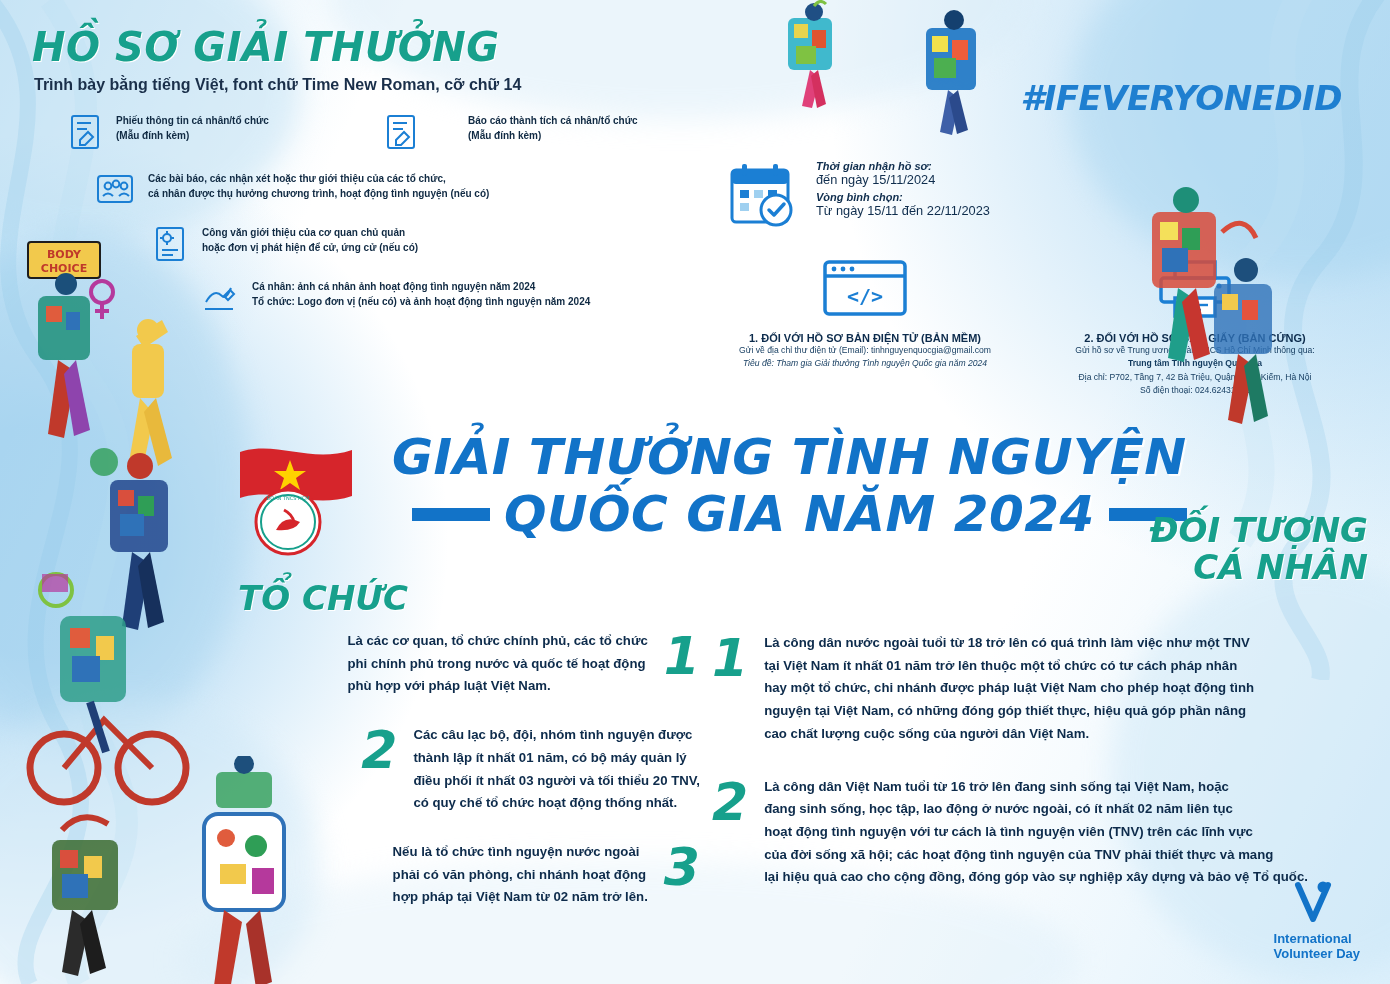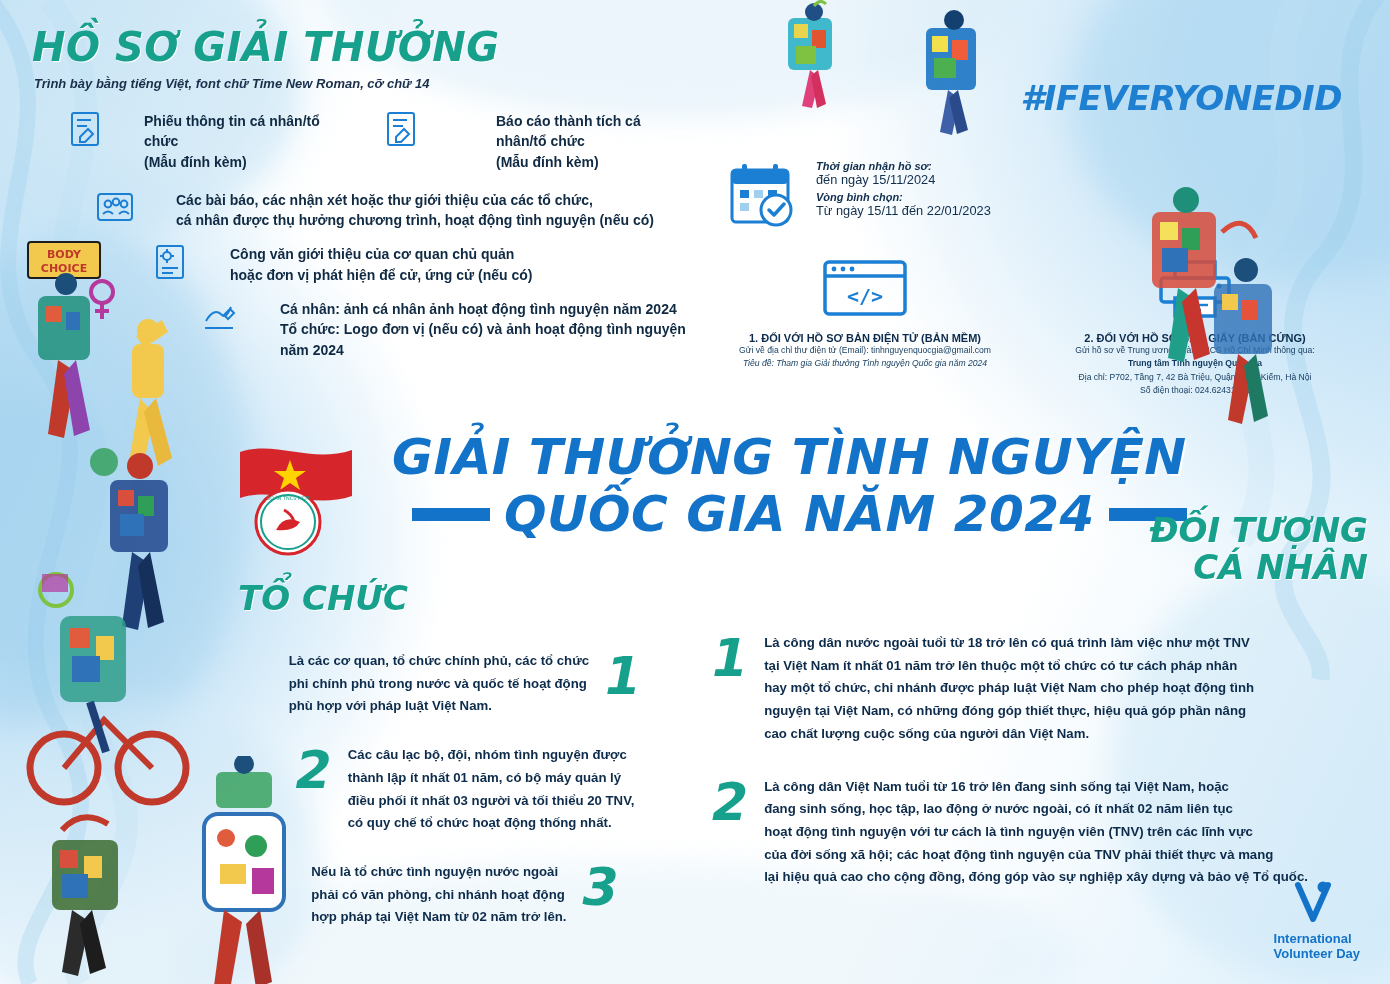--- a/index.html
+++ b/index.html
@@ -34,25 +34,25 @@
   
   #dossier{position:absolute;left:26px;top:24px;width:680px;}
   .title-ho-so{
     font-family:"DejaVu Sans", sans-serif;
     font-weight:bold;font-style:italic;
     font-size:40px;letter-spacing:.5px;color:#17a08c;
     text-shadow:1px 1px 0 #ffffff;
     margin:0 0 6px 6px;
   }
   .subtitle-ho-so{
-    font-size:13px;font-style:italic;font-weight:bold;color:#1a2f4a;margin:0 0 20px 8px;
+    font-size:16px;font-weight:bold;color:#1a2f4a;margin:0 0 20px 8px;
   }
   .doc-row{display:flex;align-items:flex-start;margin:0 0 14px 0;}
   .doc-ico{flex:0 0 auto;margin-right:12px;}
-  .doc-text{font-size:14px;line-height:1.45;color:#102a43;font-weight:600;margin-left:28px;}
+  .doc-text{font-size:10px;line-height:1.45;color:#102a43;font-weight:600;}
   .doc-text .ln{display:block;}
   .ico-box{stroke:#1b7fd4;fill:none;stroke-width:2;}
 
   
   #hashtag{
     position:absolute;right:48px;top:78px;
     font-family:"DejaVu Sans", sans-serif;
     font-weight:bold;font-style:italic;font-size:34px;
     color:#1f7fd0;letter-spacing:-0.5px;
   }
@@ -96,21 +96,21 @@
   .item{display:flex;align-items:flex-start;}
   .num{
     font-family:"DejaVu Sans", sans-serif;
     font-weight:bold;font-style:italic;font-size:52px;color:#17a08c;
     line-height:1;
   }
   .para{font-size:13.2px;line-height:1.72;color:#0d2b4b;font-weight:600;}
   .para .ln{display:block;}
 
   #org-col{position:absolute;left:230px;top:630px;width:470px;}
-  #org-col .item{justify-content:center;margin-top:20px;}
+  #org-col .item{justify-content:flex-end;}
   #org-col .para{text-align:left;}
   #org-col .num{margin-left:16px;}
 
   #ind-col{position:absolute;left:712px;top:632px;width:650px;}
   #ind-col .num{margin-right:16px;}
 
   
   #ivd-logo{position:absolute;right:30px;bottom:22px;display:flex;align-items:center;flex-direction:column;}
   #ivd-logo .txt{margin-left:8px;font-size:13px;font-weight:bold;color:#1273c8;line-height:1.2;}
 
@@ -241,21 +241,21 @@
         <rect x="40" y="30" width="9" height="8" fill="#1b7fd4"></rect>
         <rect x="12" y="43" width="9" height="8" fill="#9fd0f0"></rect>
         <circle cx="48" cy="50" r="15" fill="#ffffff" stroke="#1b7fd4" stroke-width="3"></circle>
         <path d="M41 50 l5 5 l10 -11" fill="none" stroke="#1b7fd4" stroke-width="3.5" stroke-linecap="round" stroke-linejoin="round"></path>
       </svg>
     </div>
     <div>
       <div class="t-label">Thời gian nhận hồ sơ:</div>
       <div class="t-val">đến ngày 15/11/2024</div>
       <div class="t-label">Vòng bình chọn:</div>
-      <div class="t-val">Từ ngày 15/11 đến 22/01/2023</div>
+      <div class="t-val">Từ ngày 15/11 đến 22/11/2023</div>
     </div>
   </div>
 
   <div id="methods">
     <div class="method">
       <div>
         <svg width="86" height="62" viewBox="0 0 86 62">
           <rect x="3" y="4" width="80" height="52" rx="4" fill="none" stroke="#1b7fd4" stroke-width="3.5"></rect>
           <line x1="3" y1="18" x2="83" y2="18" stroke="#1b7fd4" stroke-width="3.5"></line>
           <circle cx="12" cy="11" r="2.4" fill="#1b7fd4"></circle>

